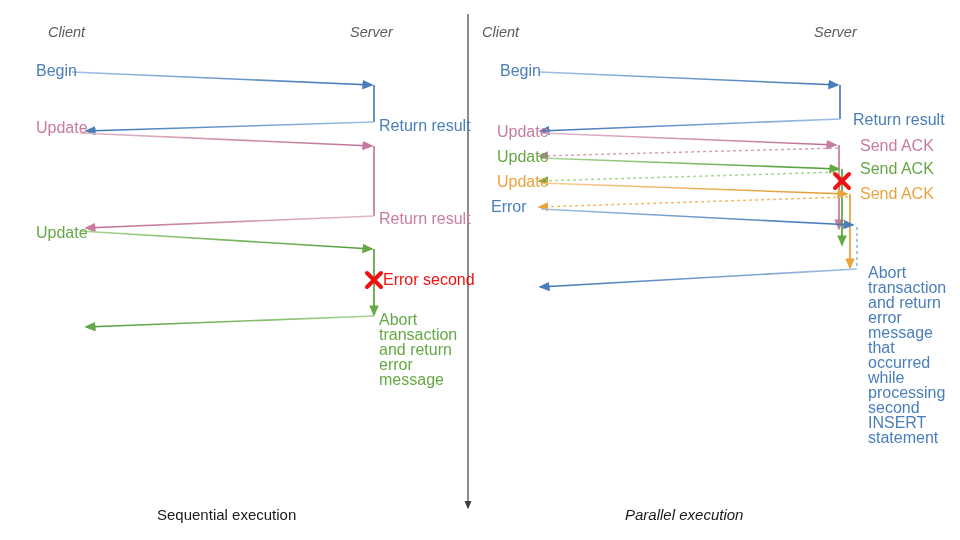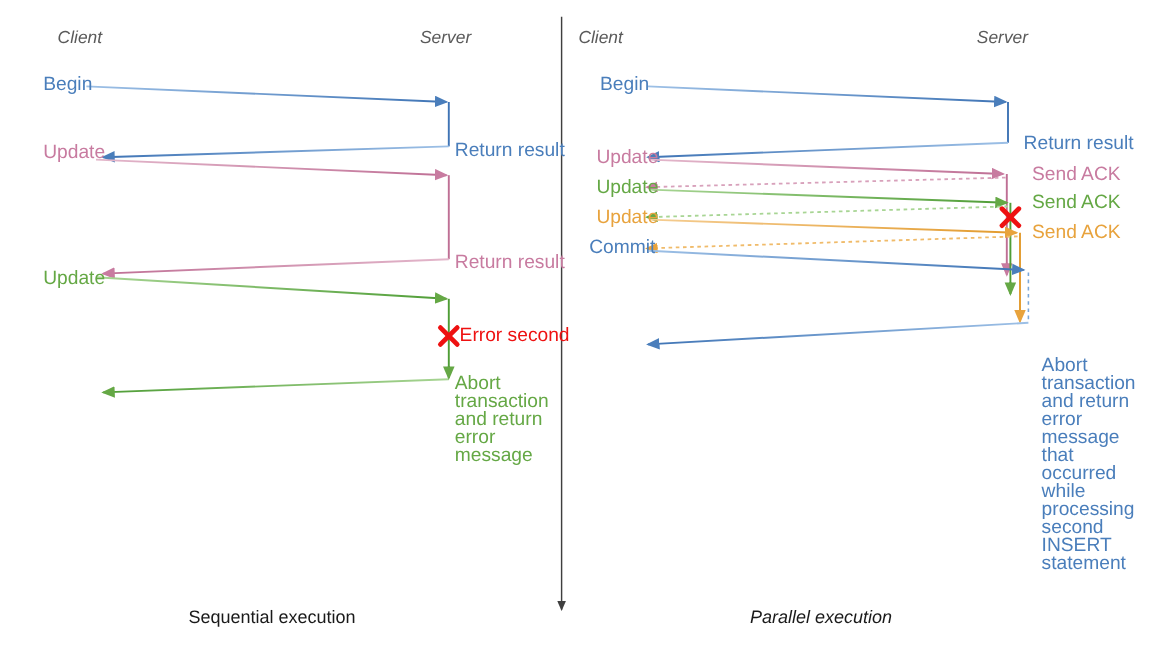--- a/index.html
+++ b/index.html
@@ -187,24 +187,24 @@
   <div class="lbl wrap" style="left:379px; top:312px; width:84px; color:#65a845;">Abort transaction and return error message</div>
   <div class="lbl caption" style="left:157px; top:507px;">Sequential execution</div>
 
   <div class="lbl actor" style="left:482px; top:25px;">Client</div>
   <div class="lbl actor" style="left:814px; top:25px;">Server</div>
 
   <div class="lbl" style="left:500px; top:63px; color:#4a7ebb;">Begin</div>
   <div class="lbl" style="left:497px; top:124px; color:#c87ba0;">Update</div>
   <div class="lbl" style="left:497px; top:149px; color:#65a845;">Update</div>
   <div class="lbl" style="left:497px; top:174px; color:#e8a33d;">Update</div>
-  <div class="lbl" style="left:491px; top:199px; color:#4a7ebb;">Commit</div>
+  <div class="lbl" style="left:491px; top:199px; color:#4a7ebb;">Error</div>
 
   <div class="lbl" style="left:853px; top:112px; color:#4a7ebb;">Return result</div>
   <div class="lbl" style="left:860px; top:138px; color:#c87ba0;">Send ACK</div>
   <div class="lbl" style="left:860px; top:161px; color:#65a845;">Send ACK</div>
   <div class="lbl" style="left:860px; top:186px; color:#e8a33d;">Send ACK</div>
-  <div class="lbl wrap" style="left:868px; top:265px; width:88px; color:#4a7ebb;margin-top:32px;">Abort transaction and return error message that occurred while processing second INSERT statement</div>
+  <div class="lbl wrap" style="left:868px; top:265px; width:88px; color:#4a7ebb;">Abort transaction and return error message that occurred while processing second INSERT statement</div>
   <div class="lbl caption" style="left:625px; top:507px;font-style:italic;">Parallel execution</div>
 
   <div class="lbl timecap" style="left:452px; top:515px;">Time</div>
 
 </div>
 
 </body></html>

